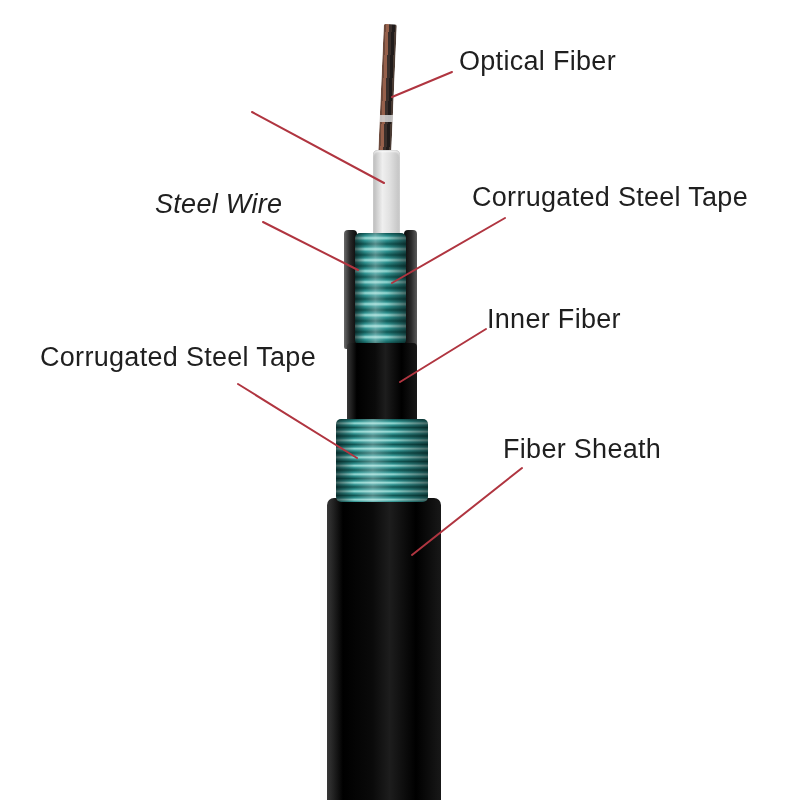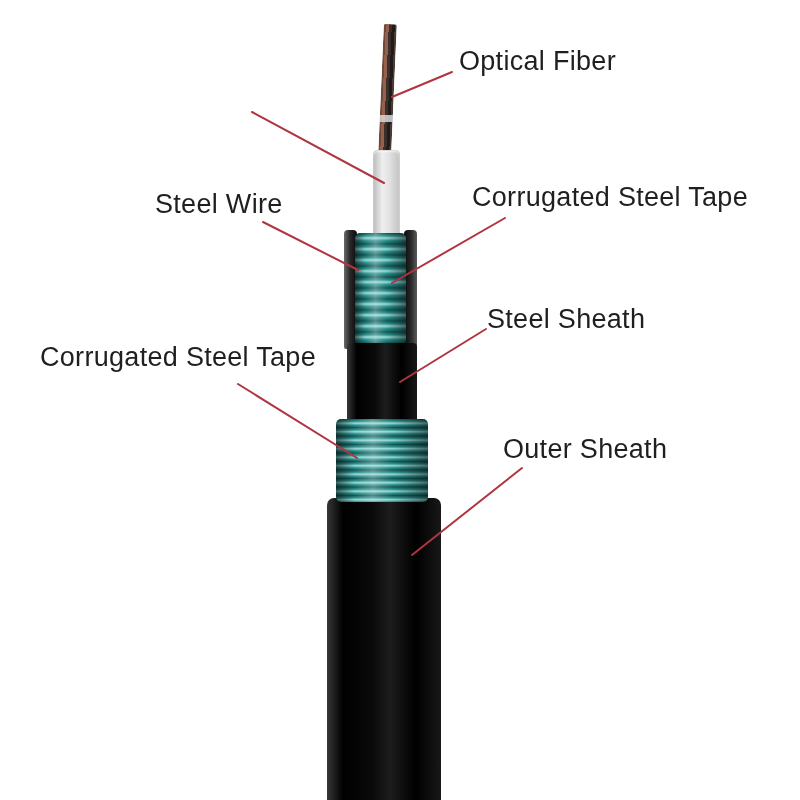--- a/index.html
+++ b/index.html
@@ -52,21 +52,21 @@
   }
   .inner-sheath{left:347px;top:343px;width:70px;height:80px;border-radius:4px 4px 3px 3px;}
   .outer-sheath{left:327px;top:498px;width:114px;height:302px;border-radius:7px 7px 0 0;}
 
   .leader-lines{position:absolute;left:0;top:0;width:800px;height:800px;pointer-events:none;}
   .leader-lines line{stroke:var(--leader);stroke-width:2;stroke-linecap:round;}
 
   .lbl{position:absolute;font-size:27px;color:var(--text);letter-spacing:.3px;white-space:nowrap;line-height:1.1;}
   .lbl-optical{left:459px;top:47px;}
   .lbl-loose{left:150px;top:85px;}
-  .lbl-steel{left:155px;top:190px;}
+  .lbl-steel{left:155px;top:190px;font-style:italic;}
   .lbl-corr-r{left:472px;top:183px;}
   .lbl-inner{left:487px;top:305px;}
   .lbl-corr-l{left:40px;top:343px;}
   .lbl-outer{left:503px;top:435px;}
 </style>
 </head>
 <body>
 
 <div id="stage">
 
@@ -85,16 +85,16 @@
     <line x1="263" y1="222" x2="358" y2="270"></line>
     <line x1="505" y1="218" x2="392" y2="283"></line>
     <line x1="486" y1="329" x2="400" y2="382"></line>
     <line x1="238" y1="384" x2="357" y2="458"></line>
     <line x1="522" y1="468" x2="412" y2="555"></line>
   </svg>
 
   <div class="lbl lbl-optical">Optical Fiber</div>
   <div class="lbl lbl-steel">Steel Wire</div>
   <div class="lbl lbl-corr-r">Corrugated Steel Tape</div>
-  <div class="lbl lbl-inner">Steel Sheath</div>
+  <div class="lbl lbl-inner">Inner Fiber</div>
   <div class="lbl lbl-corr-l">Corrugated Steel Tape</div>
-  <div class="lbl lbl-outer">Outer Sheath</div>
+  <div class="lbl lbl-outer">Fiber Sheath</div>
 </div>
 
 </body></html>

